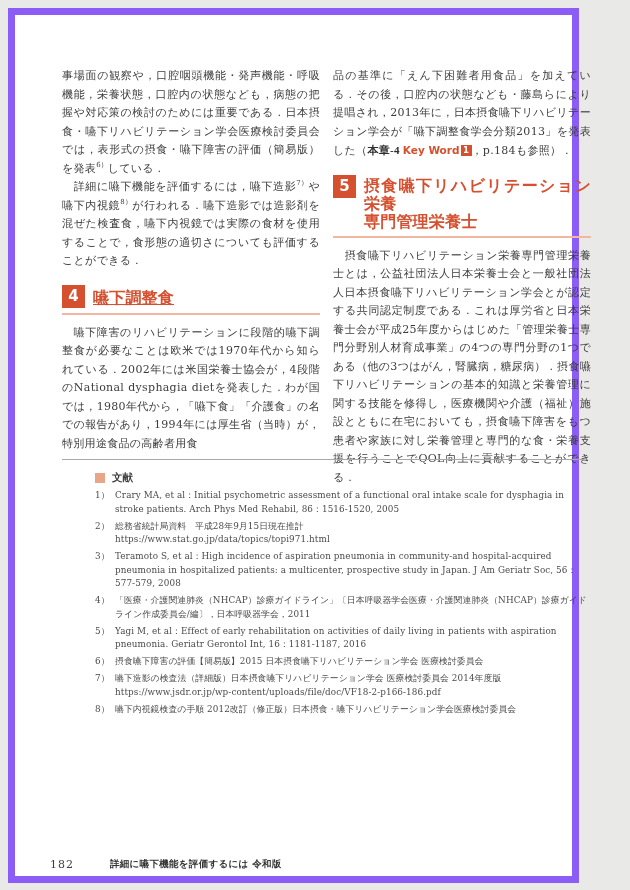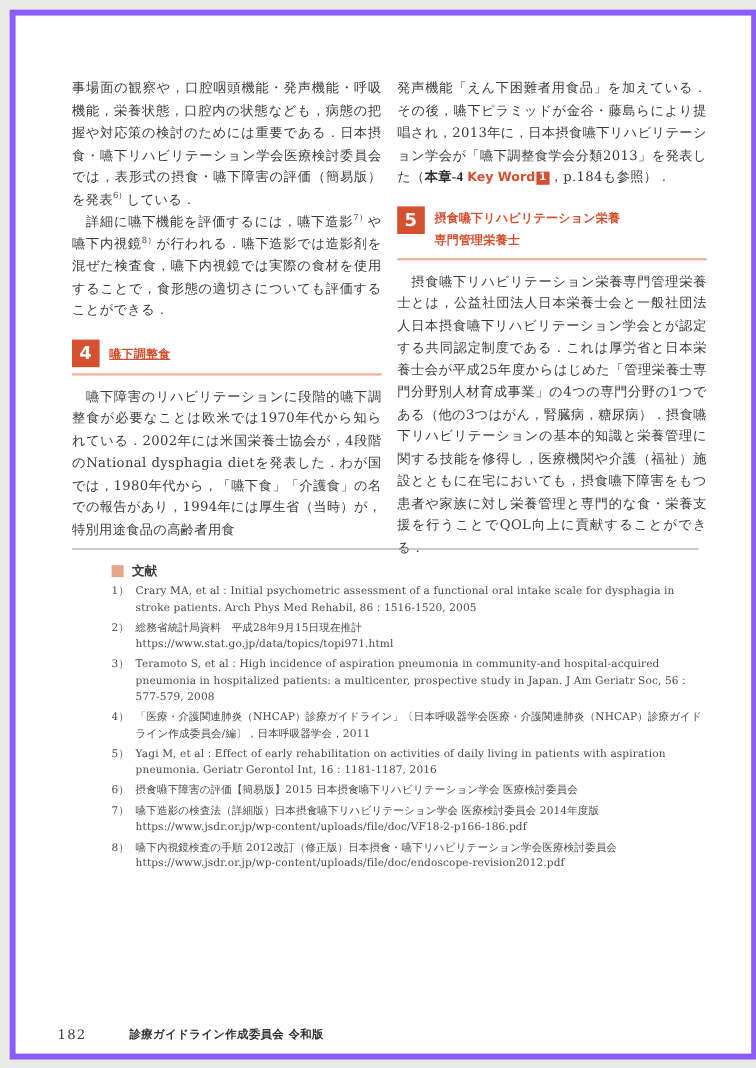--- a/index.html
+++ b/index.html
@@ -5,23 +5,23 @@
   * { box-sizing: border-box; }
   html, body { margin: 0; padding: 0; }
   body {
     width: 630px; height: 890px;
     background: #e9e9e7;
     font-family: "DejaVu Serif", "Liberation Serif", serif;
     position: relative;
   }
   .page {
     position: absolute; left: 8px; top: 8px;
-    width: 623px; height: 875px;
+    width: 571px; height: 875px;
     background: #ffffff;
-    border: 5px solid #8b5cf6;
+    border: 7px solid #8b5cf6;
   }
   
   .columns {
     position: absolute; top: 52px; left: 47px;
     display: flex; gap: 13px;
   }
   .col {
     width: 258px;
     font-size: 11px; line-height: 18.5px;
     text-align: justify; text-justify: inter-ideograph;
@@ -36,21 +36,21 @@
     font-family: "DejaVu Sans", "Liberation Sans", sans-serif;
   }
   .sec-num {
     flex: 0 0 23px; width: 23px; height: 23px;
     background: #d5502f; color: #ffffff;
     font-weight: bold; font-size: 15px;
     display: flex; align-items: center; justify-content: center;
   }
   .sec-title {
     color: #d5502f; font-weight: bold;
-    font-size: 10px; line-height: 18px;
+    font-size: 16px; line-height: 18px;
     margin-left: 8px; padding-top: 2px;
     letter-spacing: 0.2px;
   }
   .sec-title.single { padding-top: 4px; text-decoration: underline; }
   .sec-rule {
     border: none; border-top: 2px solid #f2b6a1;
     margin: 5px 0 9px 0;
   }
 
   .bold-ref { font-weight: bold; color: #2e2e2e; font-family: Liberation Serif, serif; }
@@ -117,21 +117,21 @@
       <div class="section-head">
         <div class="sec-num">4</div>
         <div class="sec-title single">嚥下調整食</div>
       </div>
       <hr class="sec-rule">
 
       <p>　嚥下障害のリハビリテーションに段階的嚥下調整食が必要なことは欧米では1970年代から知られている．2002年には米国栄養士協会が，4段階のNational dysphagia dietを発表した．わが国では，1980年代から，「嚥下食」「介護食」の名での報告があり，1994年には厚生省（当時）が，特別用途食品の高齢者用食</p>
     </div>
 
     <div class="col">
-      <p><span>発声機能「えん下困難者用食品」を加えている．その後，嚥下ピラミッドが金谷・藤島らにより提唱され，2013年に，日本摂食嚥下リハビリテーション学会が「嚥下調整食学会分類2013」を発表した（</span><span class="bold-ref">本章-4 </span><span class="kw-label">Key Word</span><span class="kw-num">1</span><span>，p.184も参照）．</span></p>
+      <p><span>品の基準に「えん下困難者用食品」を加えている．その後，口腔内の状態なども・藤島らにより提唱され，2013年に，日本摂食嚥下リハビリテーション学会が「嚥下調整食学会分類2013」を発表した（</span><span class="bold-ref">本章-4 </span><span class="kw-label">Key Word</span><span class="kw-num">1</span><span>，p.184も参照）．</span></p>
 
       <div class="section-head">
         <div class="sec-num">5</div>
         <div class="sec-title">
           <div>摂食嚥下リハビリテーション栄養</div>
           <div>専門管理栄養士</div>
         </div>
       </div>
       <hr class="sec-rule">
 
@@ -170,22 +170,22 @@
     <div class="ref-item">
       <span class="ref-num">6）</span>
       <span class="ref-body"><span>摂食嚥下障害の評価【簡易版】2015 日本摂食嚥下リハビリテーション学会 医療検討委員会</span><br></span>
     </div>
     <div class="ref-item">
       <span class="ref-num">7）</span>
       <span class="ref-body"><span>嚥下造影の検査法（詳細版）日本摂食嚥下リハビリテーション学会 医療検討委員会 2014年度版</span><br><span>https://www.jsdr.or.jp/wp-content/uploads/file/doc/VF18-2-p166-186.pdf</span></span>
     </div>
     <div class="ref-item">
       <span class="ref-num">8）</span>
-      <span class="ref-body"><span>嚥下内視鏡検査の手順 2012改訂（修正版）日本摂食・嚥下リハビリテーション学会医療検討委員会</span><br><span>https://www.jsdr.or.jp/wp-content/uploads/file/doc/endoscope-revision2012.pdf</span></span>
+      <span class="ref-body"><span>嚥下内視鏡検査の手順 2012改訂（修正版）日本摂食・嚥下リハビリテーション学会医療検討委員会</span><br></span>
     </div>
   </div>
 
   <div class="footer">
     <span class="page-num">182</span>
-    <span class="book-title">診療ガイドライン作成委員会 令和版</span>
+    <span class="book-title">詳細に嚥下機能を評価するには 令和版</span>
   </div>
 
 </div>
 
 </body></html>

